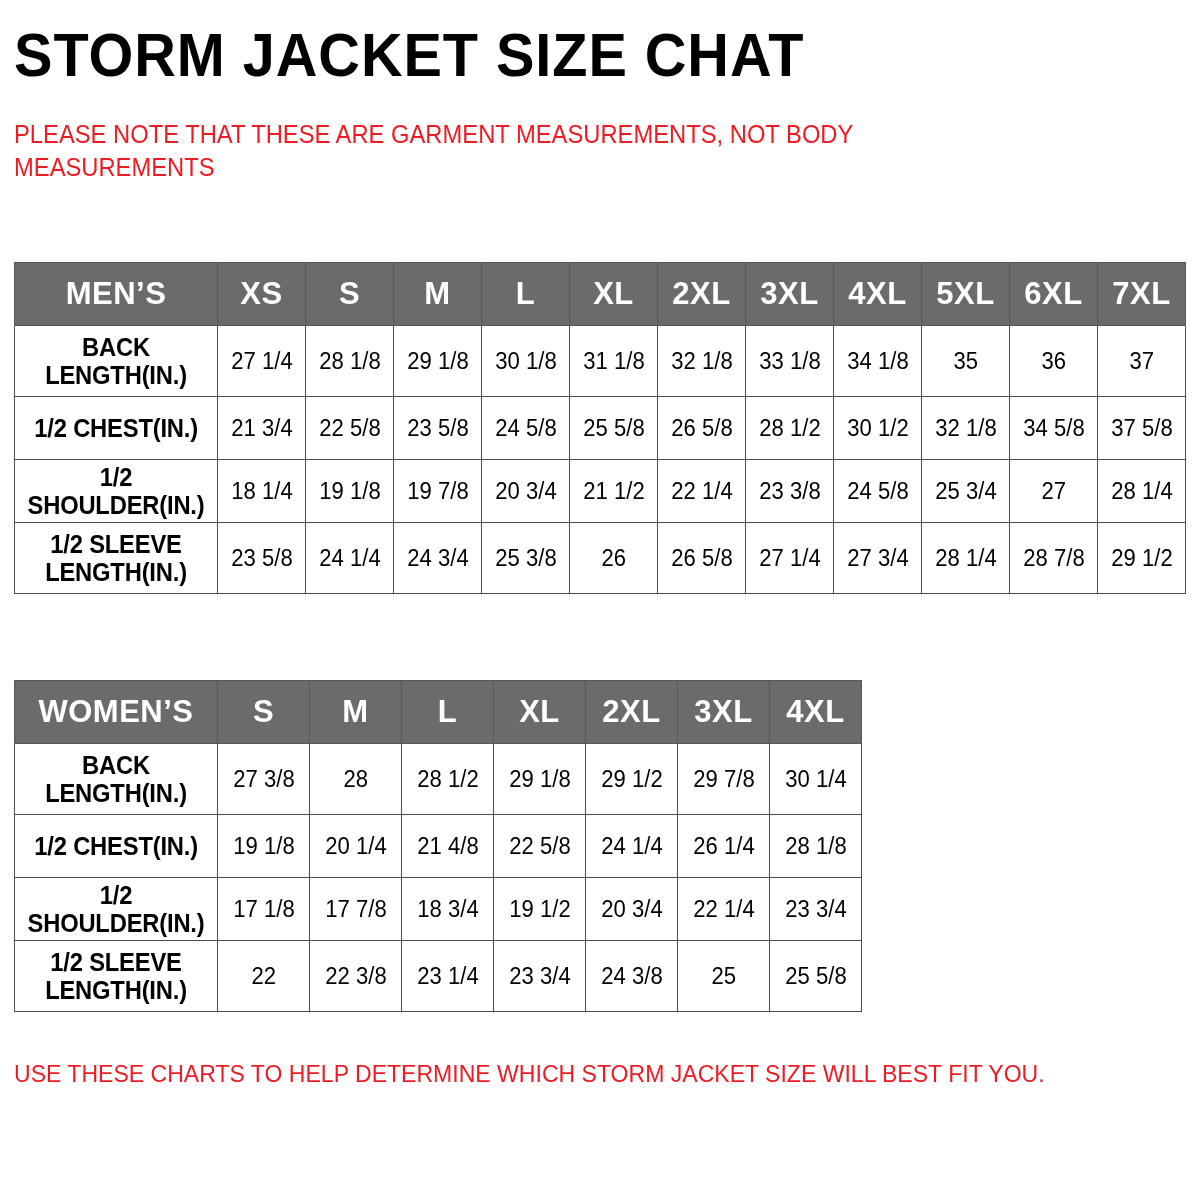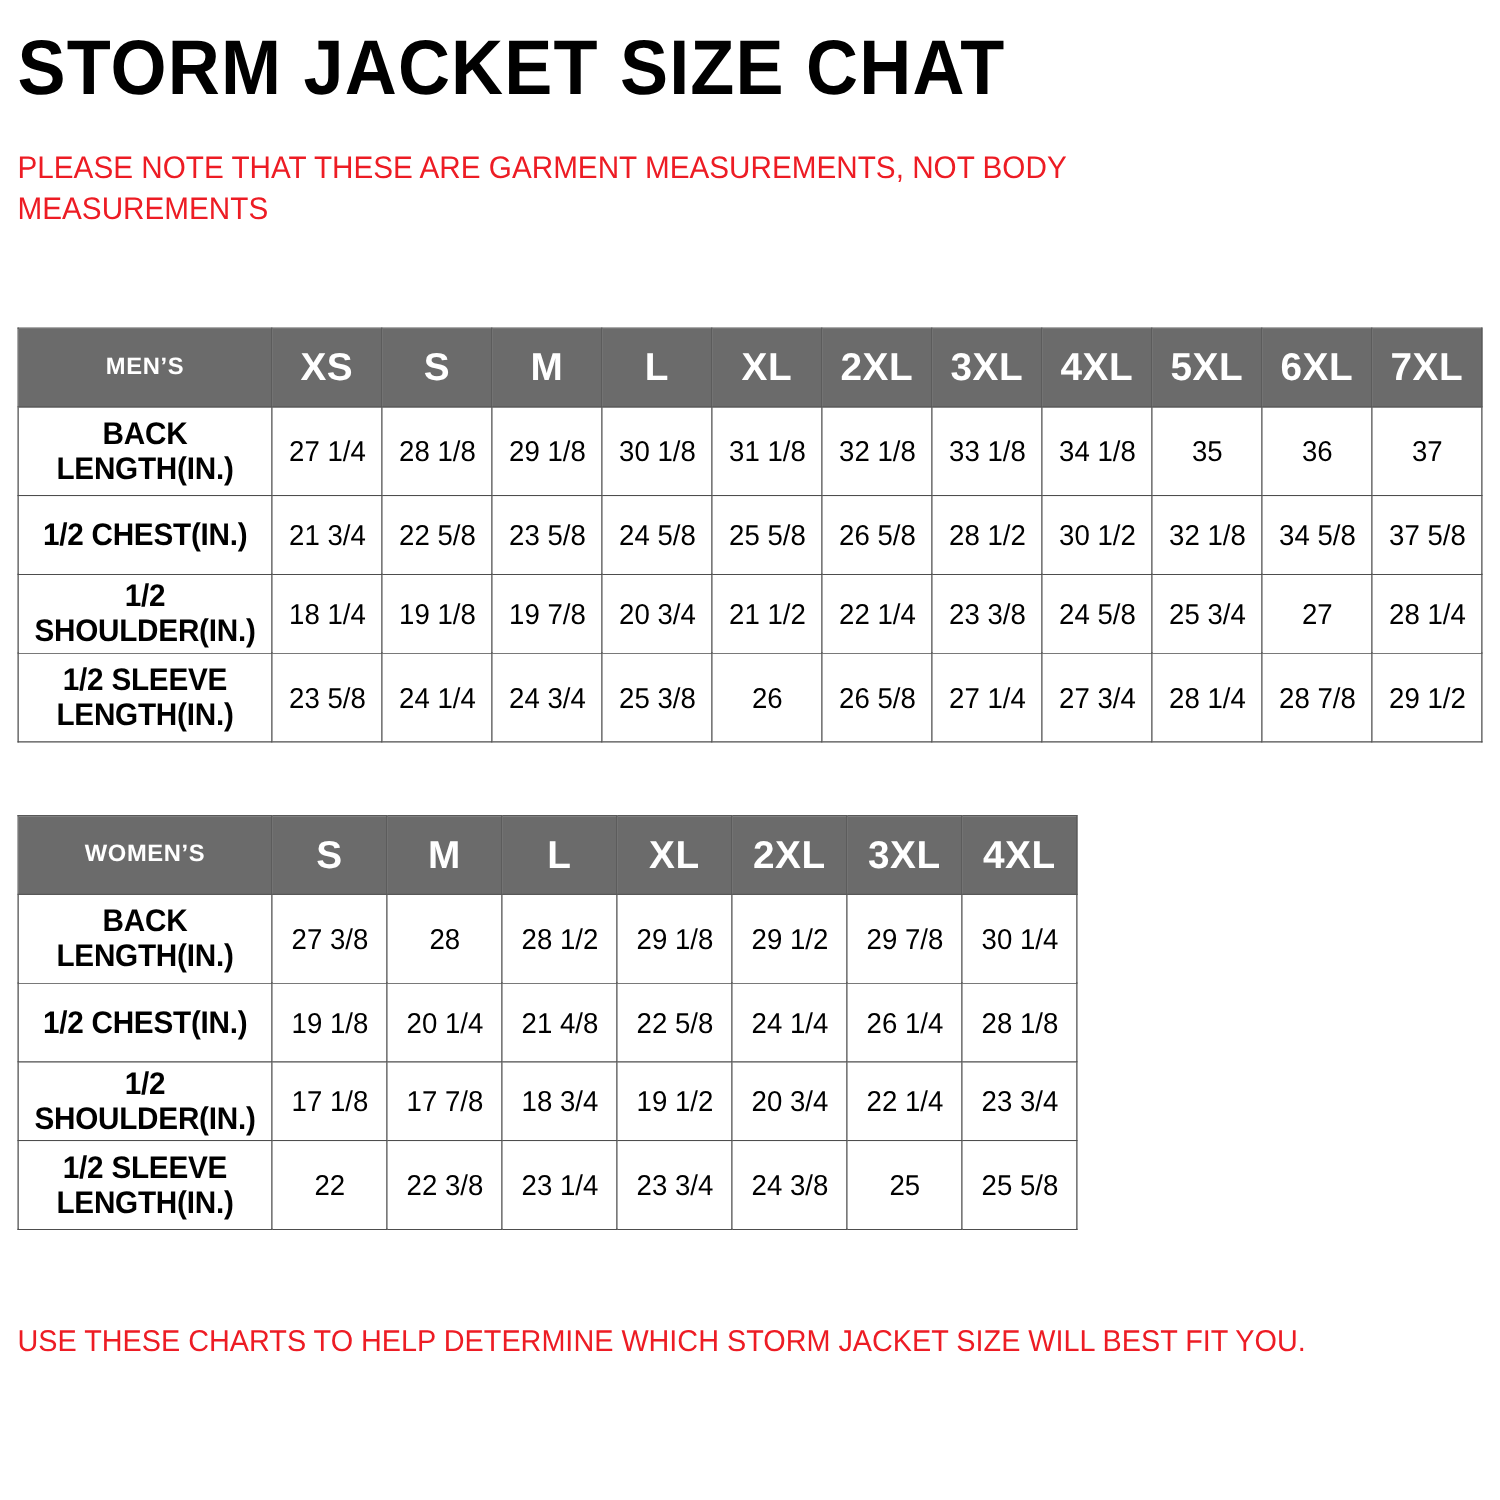--- a/index.html
+++ b/index.html
@@ -48,40 +48,40 @@
     white-space:nowrap;
   }
 
   
   .tbl{
     position:absolute;
     border-collapse:collapse;
     table-layout:fixed;
   }
   .tbl.men{left:14px;top:262px;width:1172px;}
-  .tbl.women{left:14px;top:652px;width:848px;}
+  .tbl.women{left:14px;top:680px;width:848px;}
 
   .tbl td,.tbl th{
     border:1px solid #4d4d4d;
     padding:0;
     text-align:center;
     vertical-align:middle;
     background:#ffffff;
   }
   .tbl thead th{
     background:#6b6b6b;
     color:#ffffff;
     font-weight:bold;
     font-size:31px;
     height:62px;
     border:1px solid #585858;
     letter-spacing:0.5px;
   }
   .tbl thead th.rowhead{
-    font-size:19px;
+    font-size:31px;
     margin-left:48px;
   }
 
   .tbl tbody td{
     font-size:23px;
     color:#000000;
     font-weight:500;
     height:58px;
     transform:scaleX(1);
   }

